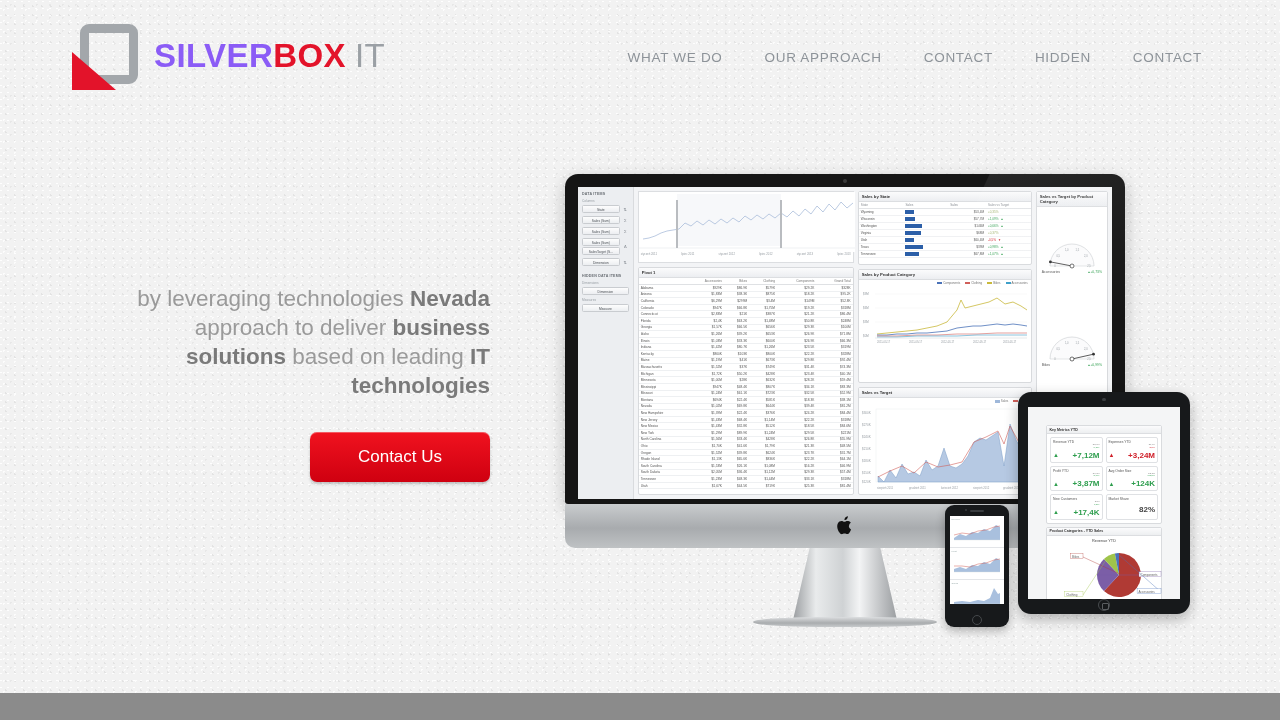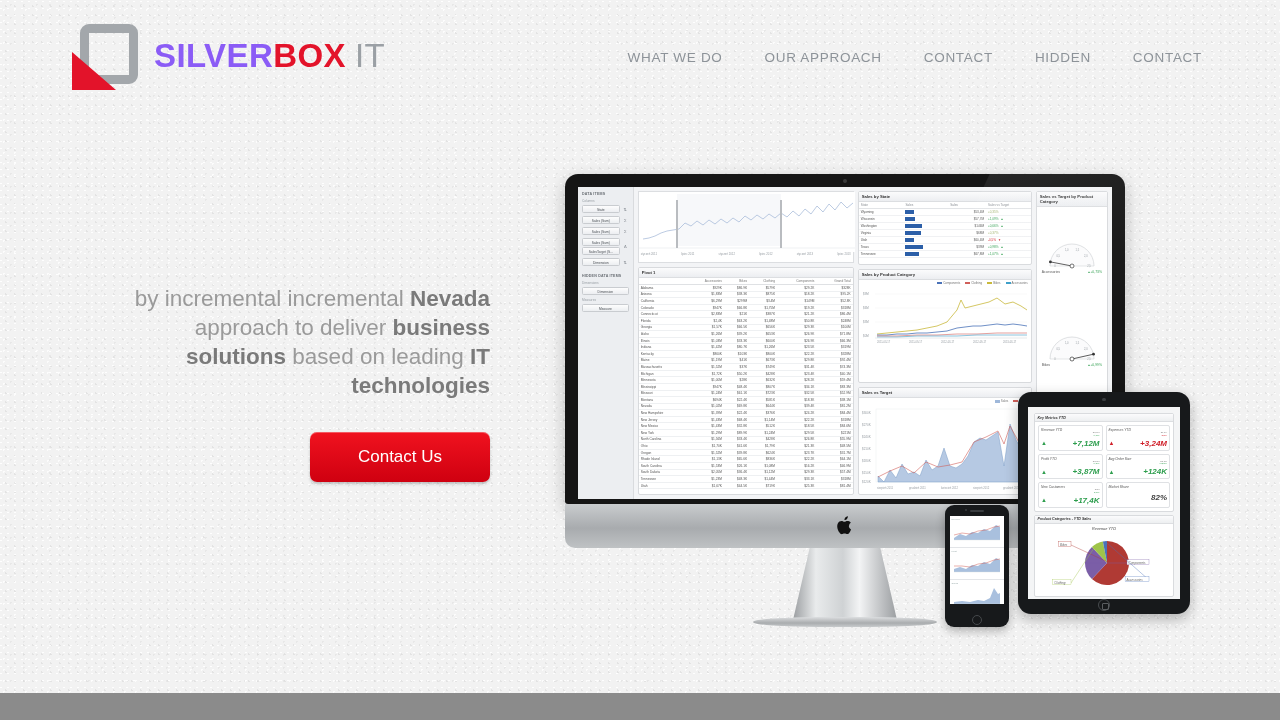--- a/index.html
+++ b/index.html
@@ -161,21 +161,21 @@
 
   
   .ipad{
     position:absolute; left:478px; top:232px; width:172px; height:222px;
     background:#17191b; border-radius:13px; padding:15px 10px;
     box-shadow:0 5px 14px rgba(0,0,0,.28);
   }
   .ipad .cam{ position:absolute; left:50%; top:6px; margin-left:-1.6px; width:3.2px; height:3.2px; border-radius:50%; background:#3b3e41; }
   .ipad .home{ position:absolute; left:50%; bottom:3px; margin-left:-6px; width:12px; height:12px; border-radius:50%; border:1px solid #484b4e; }
   .ipad .home::after{ content:""; position:absolute; left:50%; top:50%; width:5px; height:5px; margin:-2.5px 0 0 -2.5px; border:1px solid #5a5d60; border-radius:1px; }
-  .ipad .scr{ width:152px; height:192px; background:#f4f5f6; overflow:hidden; padding:6px; font-size:3.4px;font-style:italic; }
+  .ipad .scr{ width:152px; height:192px; background:#f4f5f6; overflow:hidden; padding:18px; font-size:3.4px; }
 
   .kpi-card{ background:#fff; border:1px solid #d9dbde; border-radius:2px; }
   .kpi-head{ font-size:3.6px; font-weight:bold; color:#333; padding:1.5px 2.5px; background:linear-gradient(#fbfbfc,#edeff1); border-bottom:1px solid #dcdee1; }
   .kpi-grid{ display:grid; grid-template-columns:1fr 1fr; gap:3px; padding:3px; }
   .kpi{ border:1px solid #dfe1e4; border-radius:2px; padding:2px; background:#fff; }
   .kpi .t{ font-size:3.4px; color:#555; }
   .kpi .sm{ text-align:right; font-size:2.4px; color:#888; line-height:2.8px; }
   .kpi .row{ display:flex; align-items:center; justify-content:space-between; margin-top:1px; }
   .kpi .v{ font-size:8px; font-weight:bold; }
   .kpi .arw{ font-size:6px; }
@@ -206,21 +206,21 @@
   <nav class="nav">
     <a href="#">WHAT WE DO</a>
     <a href="#">OUR APPROACH</a>
     <a href="#">CONTACT</a>
     <a href="#">HIDDEN</a>
     <a href="#">CONTACT</a>
   </nav>
 </div>
 
 <div class="hero">
-  <div class="sub"><span>by incremental incremental </span><b>Nevada</b><span> approach to deliver </span><b>business solutions</b><span> based on leading </span><b>IT technologies</b></div>
+  <div class="sub"><span>by leveraging technologies </span><b>Nevada</b><span> approach to deliver </span><b>business solutions</b><span> based on leading </span><b>IT technologies</b></div>
   <button class="cta">Contact Us</button>
 </div>
 
 <div class="devices">
 
   <div class="imac">
     <div class="imac-body">
       <div class="imac-cam"></div>
       <div class="screen">
 

